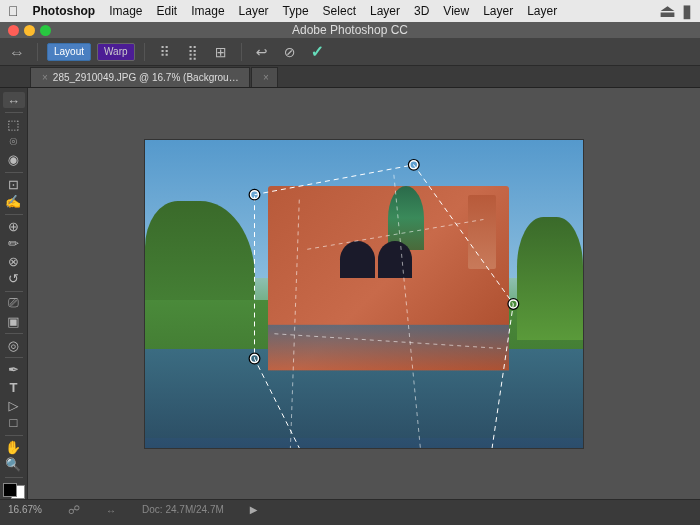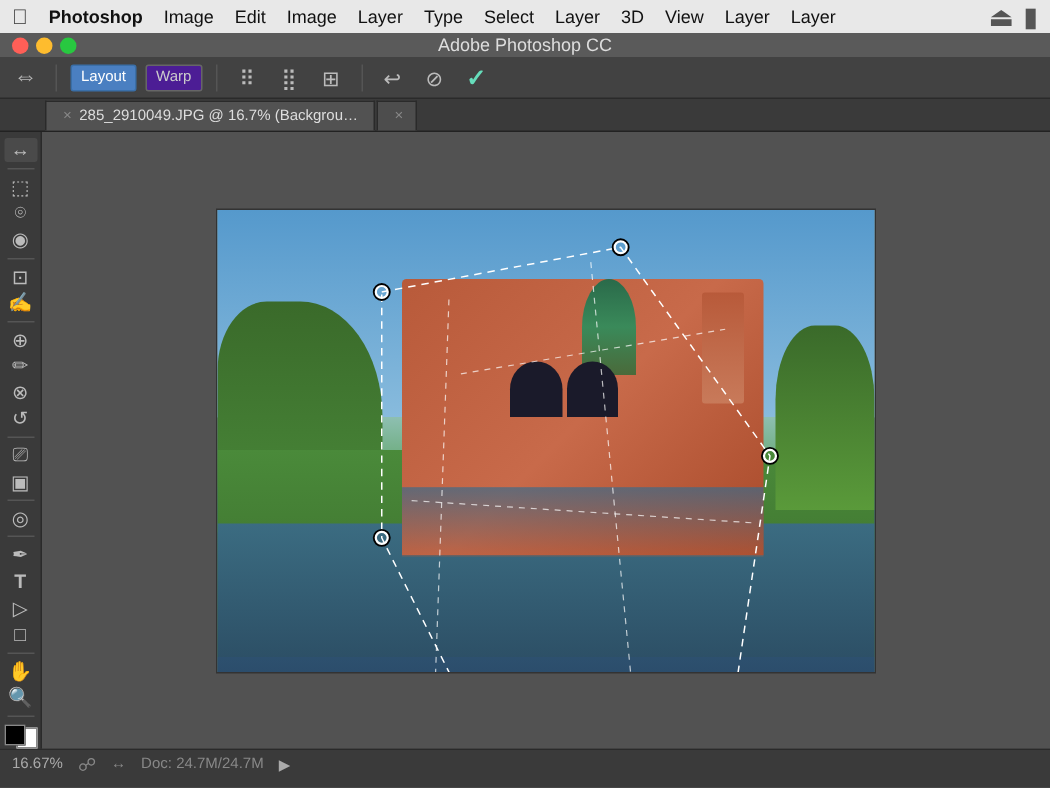--- a/index.html
+++ b/index.html
@@ -282,21 +282,21 @@
     }
 
     
     #status-bar {
       height: 20px;
       background: #3a3a3a;
       border-top: 1px solid #2a2a2a;
       display: flex;
       align-items: center;
       padding: 0 8px;
-      gap: 10px;
+      gap: 26px;
       font-size: 10px;
       color: #888;
     }
     .status-zoom { color: #aaa; }
   </style>
 </head>
 <body>
 
 <div id="menu-bar">
   <span class="apple-icon"></span>

